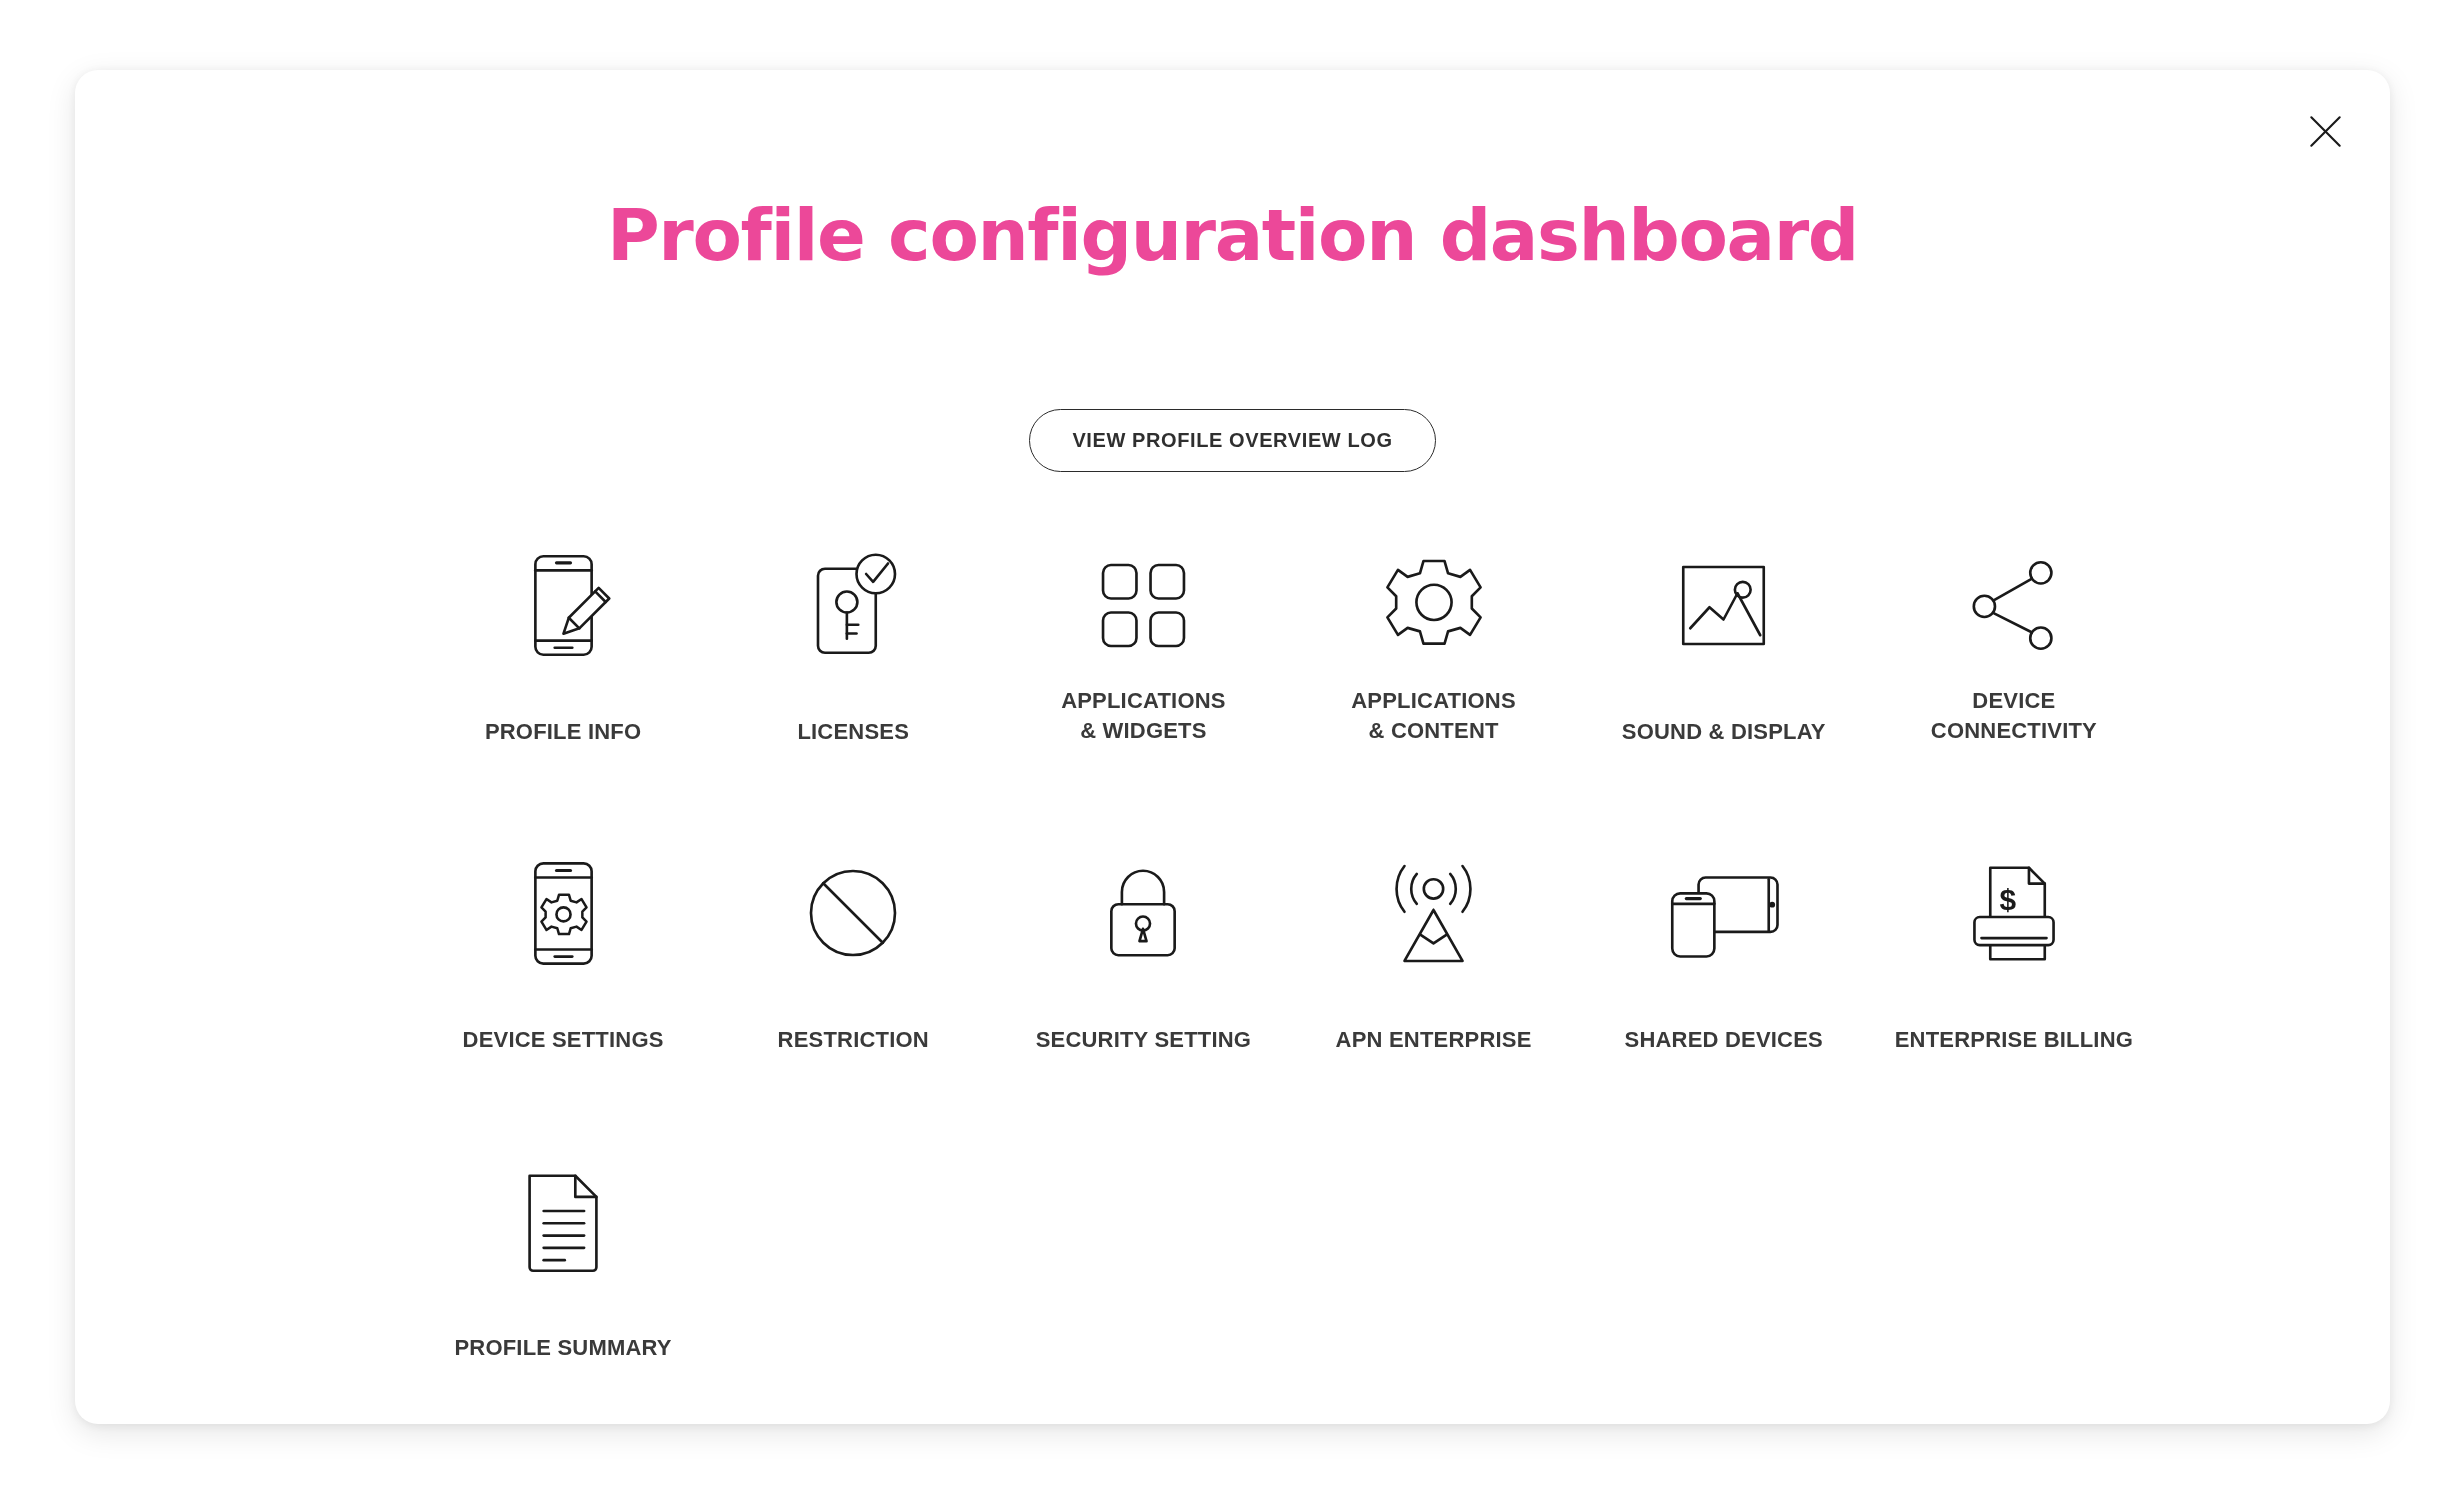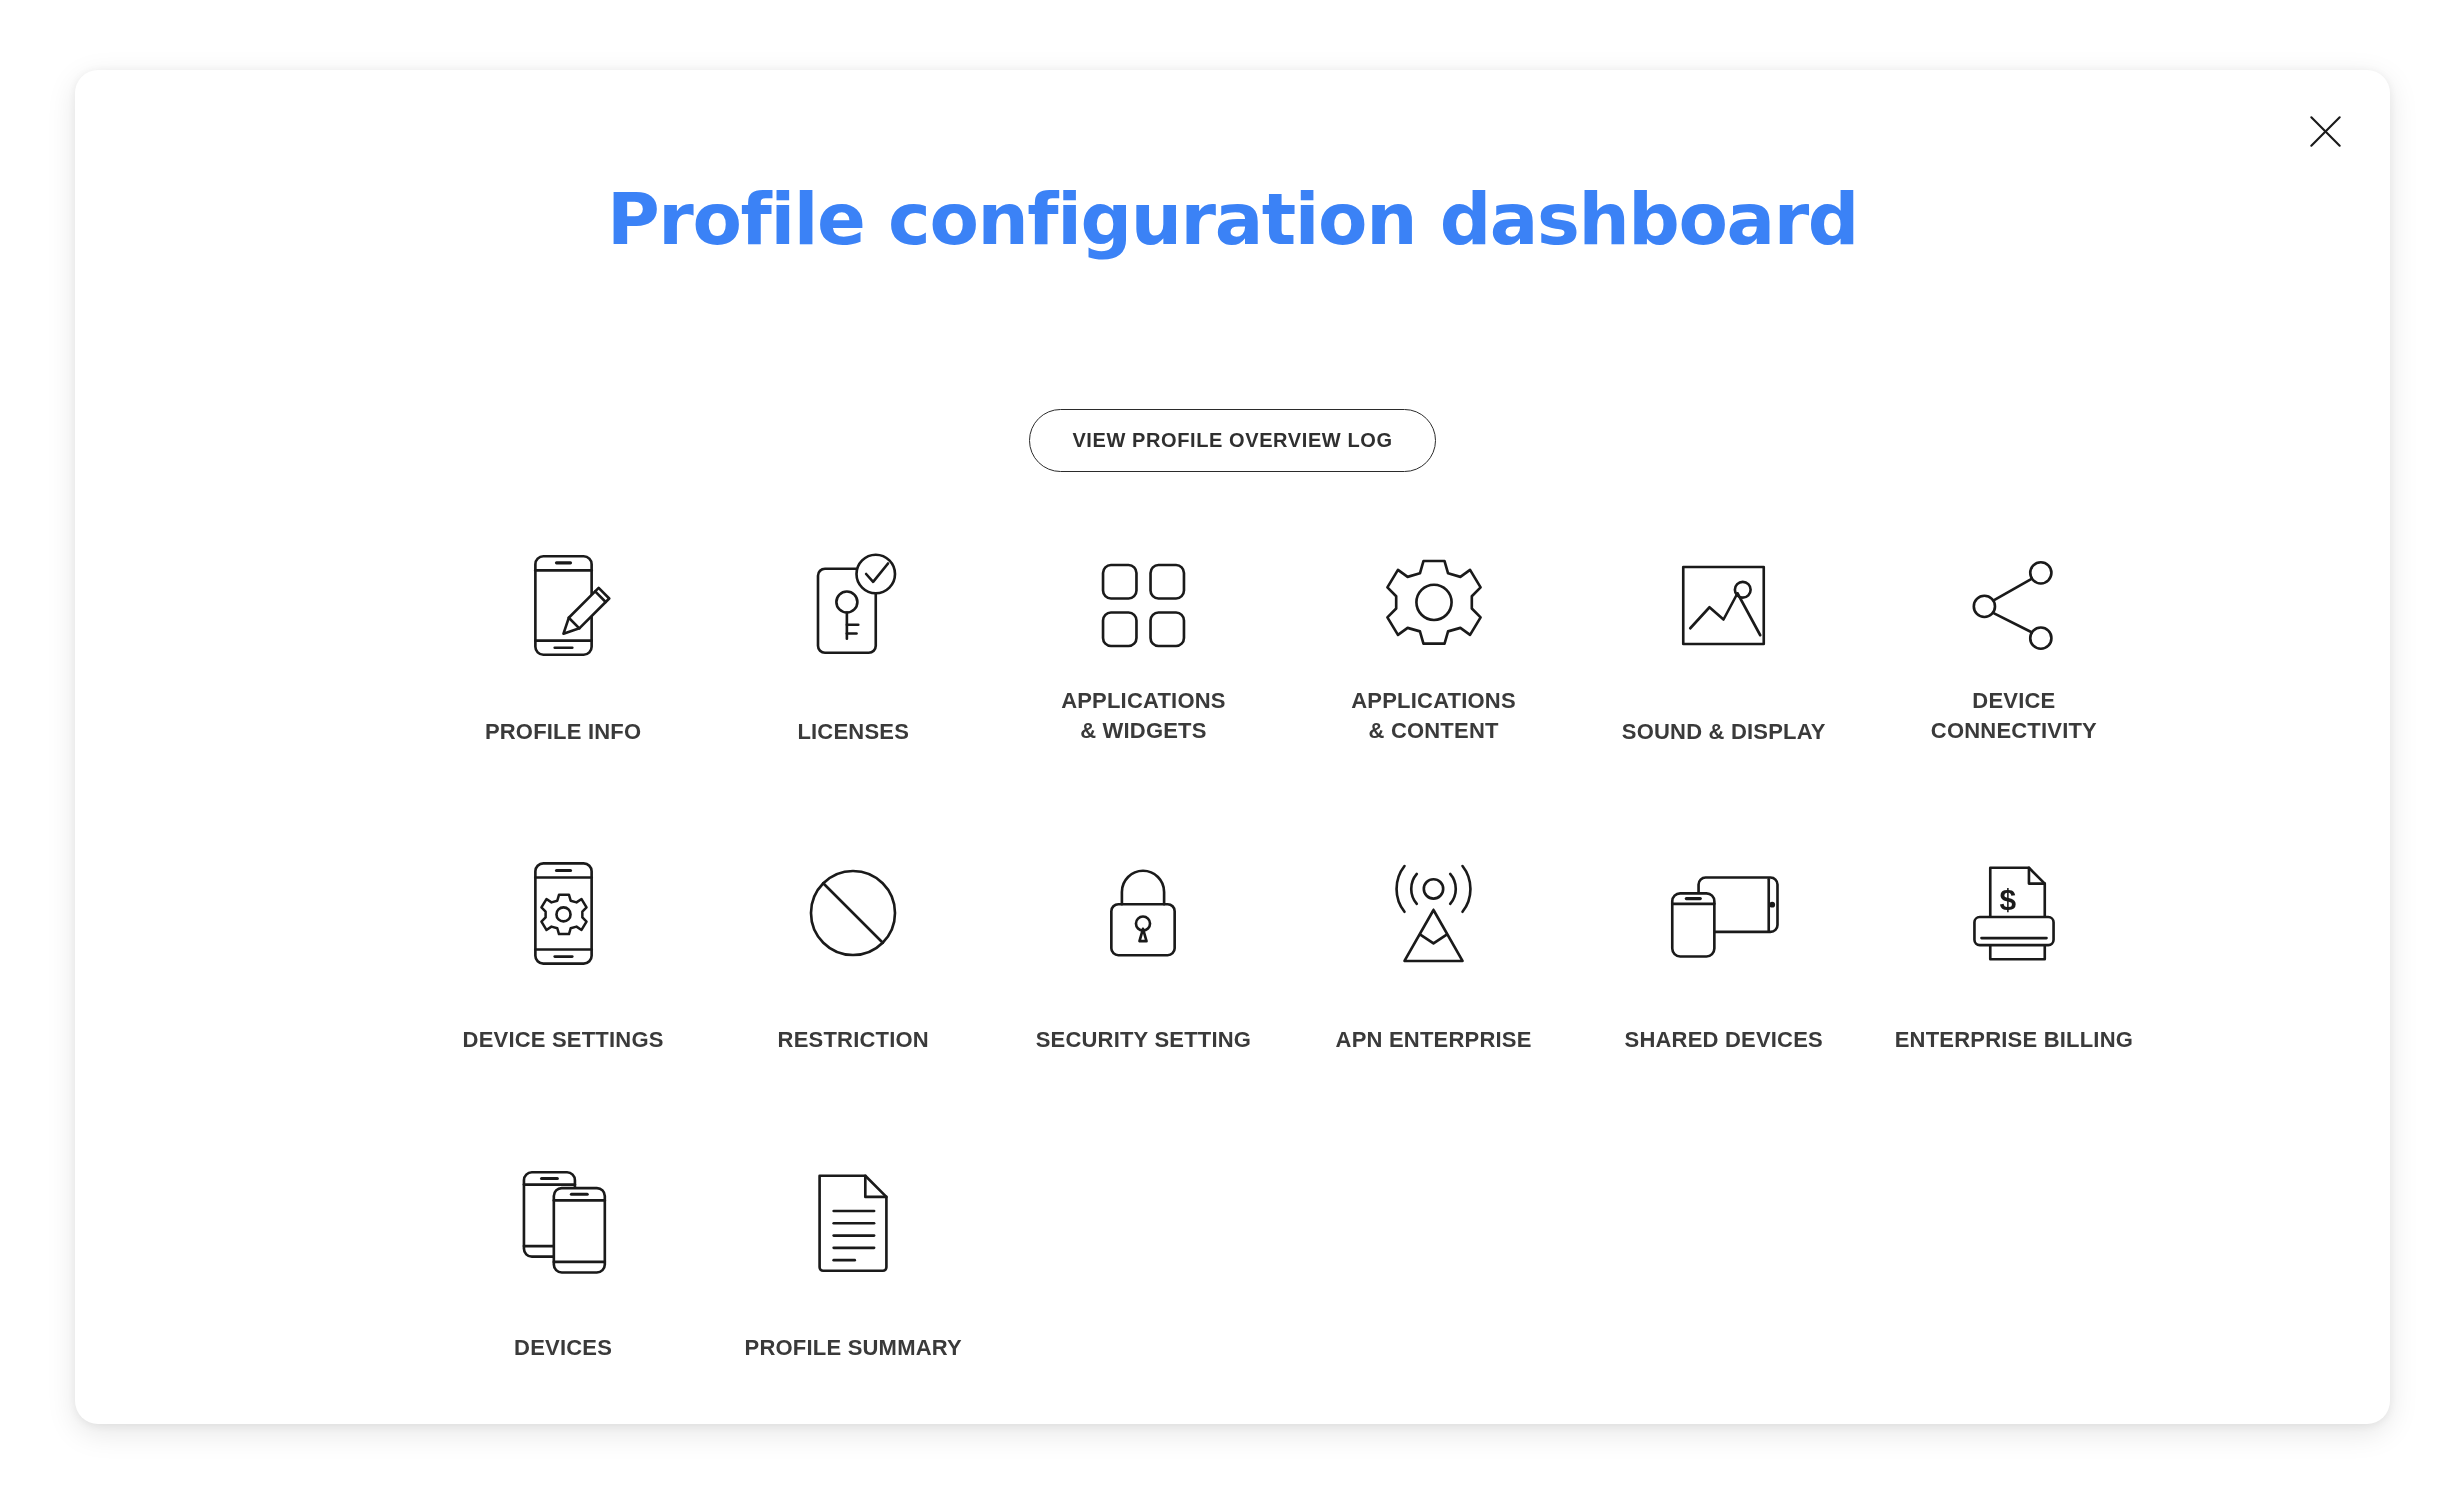--- a/index.html
+++ b/index.html
@@ -36,26 +36,26 @@
     cursor: pointer;
     background: transparent;
     border: none;
     padding: 0;
   }
   .close-btn svg { display: block; }
 
   
   .title {
     position: absolute;
-    left: 0; right: 0; top: 107px;
+    left: 0; right: 0; top: 123px;
     text-align: center;
     font-size: 72px;
     font-weight: 700;
     letter-spacing: -1.4px;
-    color: #3b82f6;
+    color: #ec4899;
     font-family: "DejaVu Sans", sans-serif;
     white-space: nowrap;
   }
 
   
   .btn-wrap {
     position: absolute;
     left: 0; right: 0; top: 339px;
     display: flex; justify-content: center;
   }
@@ -292,35 +292,20 @@
             <text x="52" y="58" font-family="Liberation Sans, sans-serif" font-size="34" font-weight="700" fill="#1a1a1a" stroke="none" text-anchor="middle">$</text>
             <line x1="46" y1="72" x2="80" y2="72"></line>
             <line x1="46" y1="84" x2="68" y2="84"></line>
             <path d="M14 72 a6 6 0 0 1 6 -6 H98 a6 6 0 0 1 6 6 V92 a6 6 0 0 1 -6 6 H20 a6 6 0 0 1 -6 -6 Z" fill="#ffffff"></path>
             <line x1="22" y1="90" x2="96" y2="90"></line>
           </svg>
         </div>
         <div class="tile-label">ENTERPRISE BILLING</div>
       </div>
 
-      <div class="tile one-line">
-        <div class="tile-icon">
-          <svg width="97" height="109" viewBox="0 0 110 124" fill="none" stroke="#1a1a1a" stroke-width="3" stroke-linecap="round" stroke-linejoin="round">
-            <rect x="10" y="6" width="58" height="96" rx="9" fill="#ffffff"></rect>
-            <line x1="10" y1="20" x2="68" y2="20"></line>
-            <line x1="10" y1="90" x2="68" y2="90"></line>
-            <line x1="30" y1="13" x2="48" y2="13" stroke-width="3.5"></line>
-            <rect x="44" y="24" width="58" height="96" rx="9" fill="#ffffff"></rect>
-            <line x1="44" y1="38" x2="102" y2="38"></line>
-            <line x1="44" y1="108" x2="102" y2="108"></line>
-            <line x1="64" y1="31" x2="82" y2="31" stroke-width="3.5"></line>
-          </svg>
-        </div>
-        <div class="tile-label">DEVICES</div>
-      </div>
 
       <div class="tile one-line">
         <div class="tile-icon">
           <svg width="88" height="109" viewBox="0 0 100 124" fill="none" stroke="#1a1a1a" stroke-width="3" stroke-linecap="round" stroke-linejoin="round">
             <path d="M12 10 H64 L88 34 V114 a4 4 0 0 1 -4 4 H16 a4 4 0 0 1 -4 -4 Z" fill="#ffffff"></path>
             <polyline points="64,10 64,34 88,34"></polyline>
             <line x1="28" y1="50" x2="74" y2="50"></line>
             <line x1="28" y1="64" x2="74" y2="64"></line>
             <line x1="28" y1="78" x2="74" y2="78"></line>
             <line x1="28" y1="92" x2="74" y2="92"></line>

